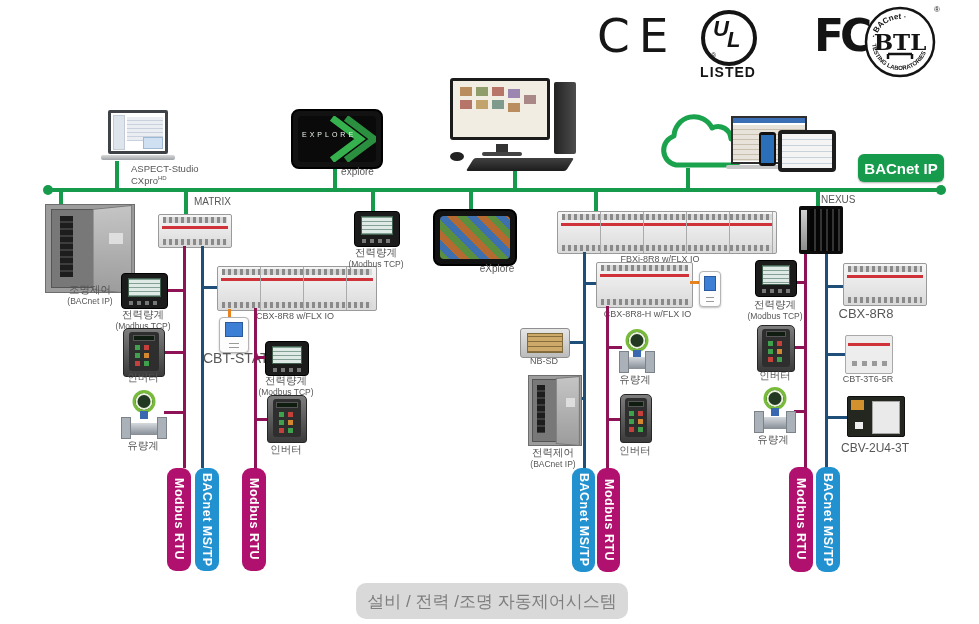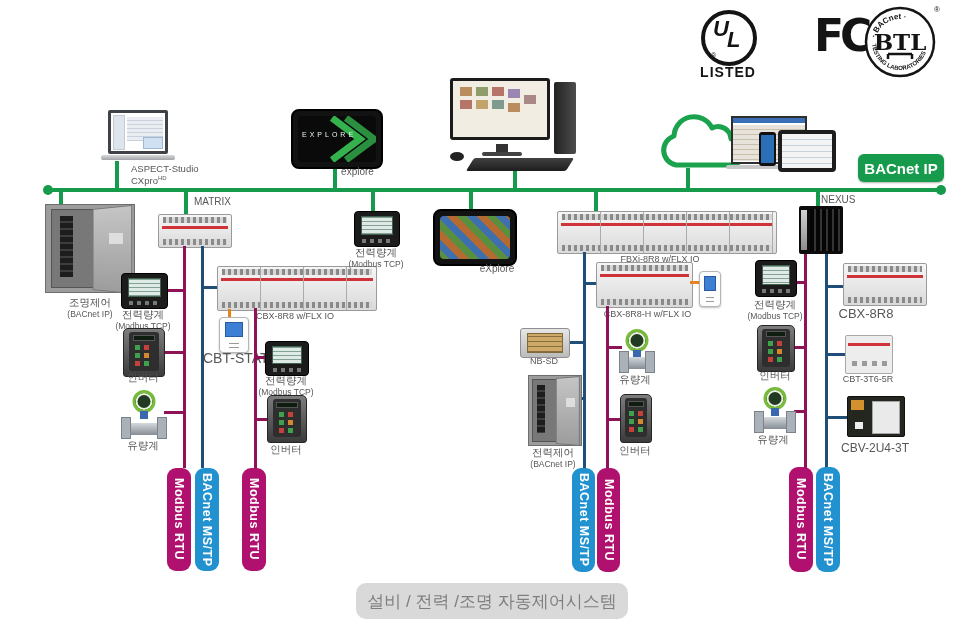--- a/index.html
+++ b/index.html
@@ -102,20 +102,21 @@
   .fcc{position:absolute;color:#141414;font-size:44px;font-weight:800;letter-spacing:-4px;font-family:"DejaVu Sans",sans-serif;}
   .bacnetip{position:absolute;background:var(--green);border-radius:6px;color:#fff;font-weight:bold;font-size:15px;display:flex;align-items:center;justify-content:center;box-shadow:0 1px 2px rgba(0,0,0,.3);}
   .footer{position:absolute;background:#d9d9d9;border-radius:10px;color:#7f7f7f;font-size:17px;display:flex;align-items:center;justify-content:center;white-space:nowrap;}
   sup{font-size:6px;}
 </style>
 </head>
 <body>
 
 <div id="stage">
 
+  <div class="ce" style="left:597px;top:8px;">CE</div>
   <div class="ul" style="left:701px;top:10px;">
     <span class="u">U</span>
     <span class="l">L</span>
     <span class="reg">®</span>
   </div>
   <div class="ullisted" style="left:693px;top:64px;width:70px;text-align:center;">LISTED</div>
   <div class="fcc" style="left:814px;top:10px;">FCC</div>
   <svg style="position:absolute;left:862px;top:2px;" width="80" height="80" viewBox="0 0 80 80">
     <circle cx="38" cy="40" r="34" fill="#fff" stroke="#141414" stroke-width="2.5"></circle>
     <defs>
@@ -204,21 +205,21 @@
         <i class="scr"></i>
       </div>
   </div>
 
   <div class="dev epanel" style="left:45px;top:204px;width:88px;height:87px;">
     <i class="frame"></i>
     <i class="brk"></i>
     <i class="door"></i>
     <i class="tag"></i>
   </div>
-  <div class="lbl" style="left:45px;top:296px;width:90px;">
+  <div class="lbl" style="left:45px;top:283px;width:90px;">
     <div class="l1">조명제어</div>
     <div class="l2">(BACnet IP)</div>
   </div>
 
   <div class="code" style="left:194px;top:196px;">MATRIX</div>
   <div class="dev ctrl" style="left:158px;top:214px;width:72px;height:32px;">
     <i class="tb"></i>
     <i class="rs"></i>
     <i class="bb"></i>
   </div>

